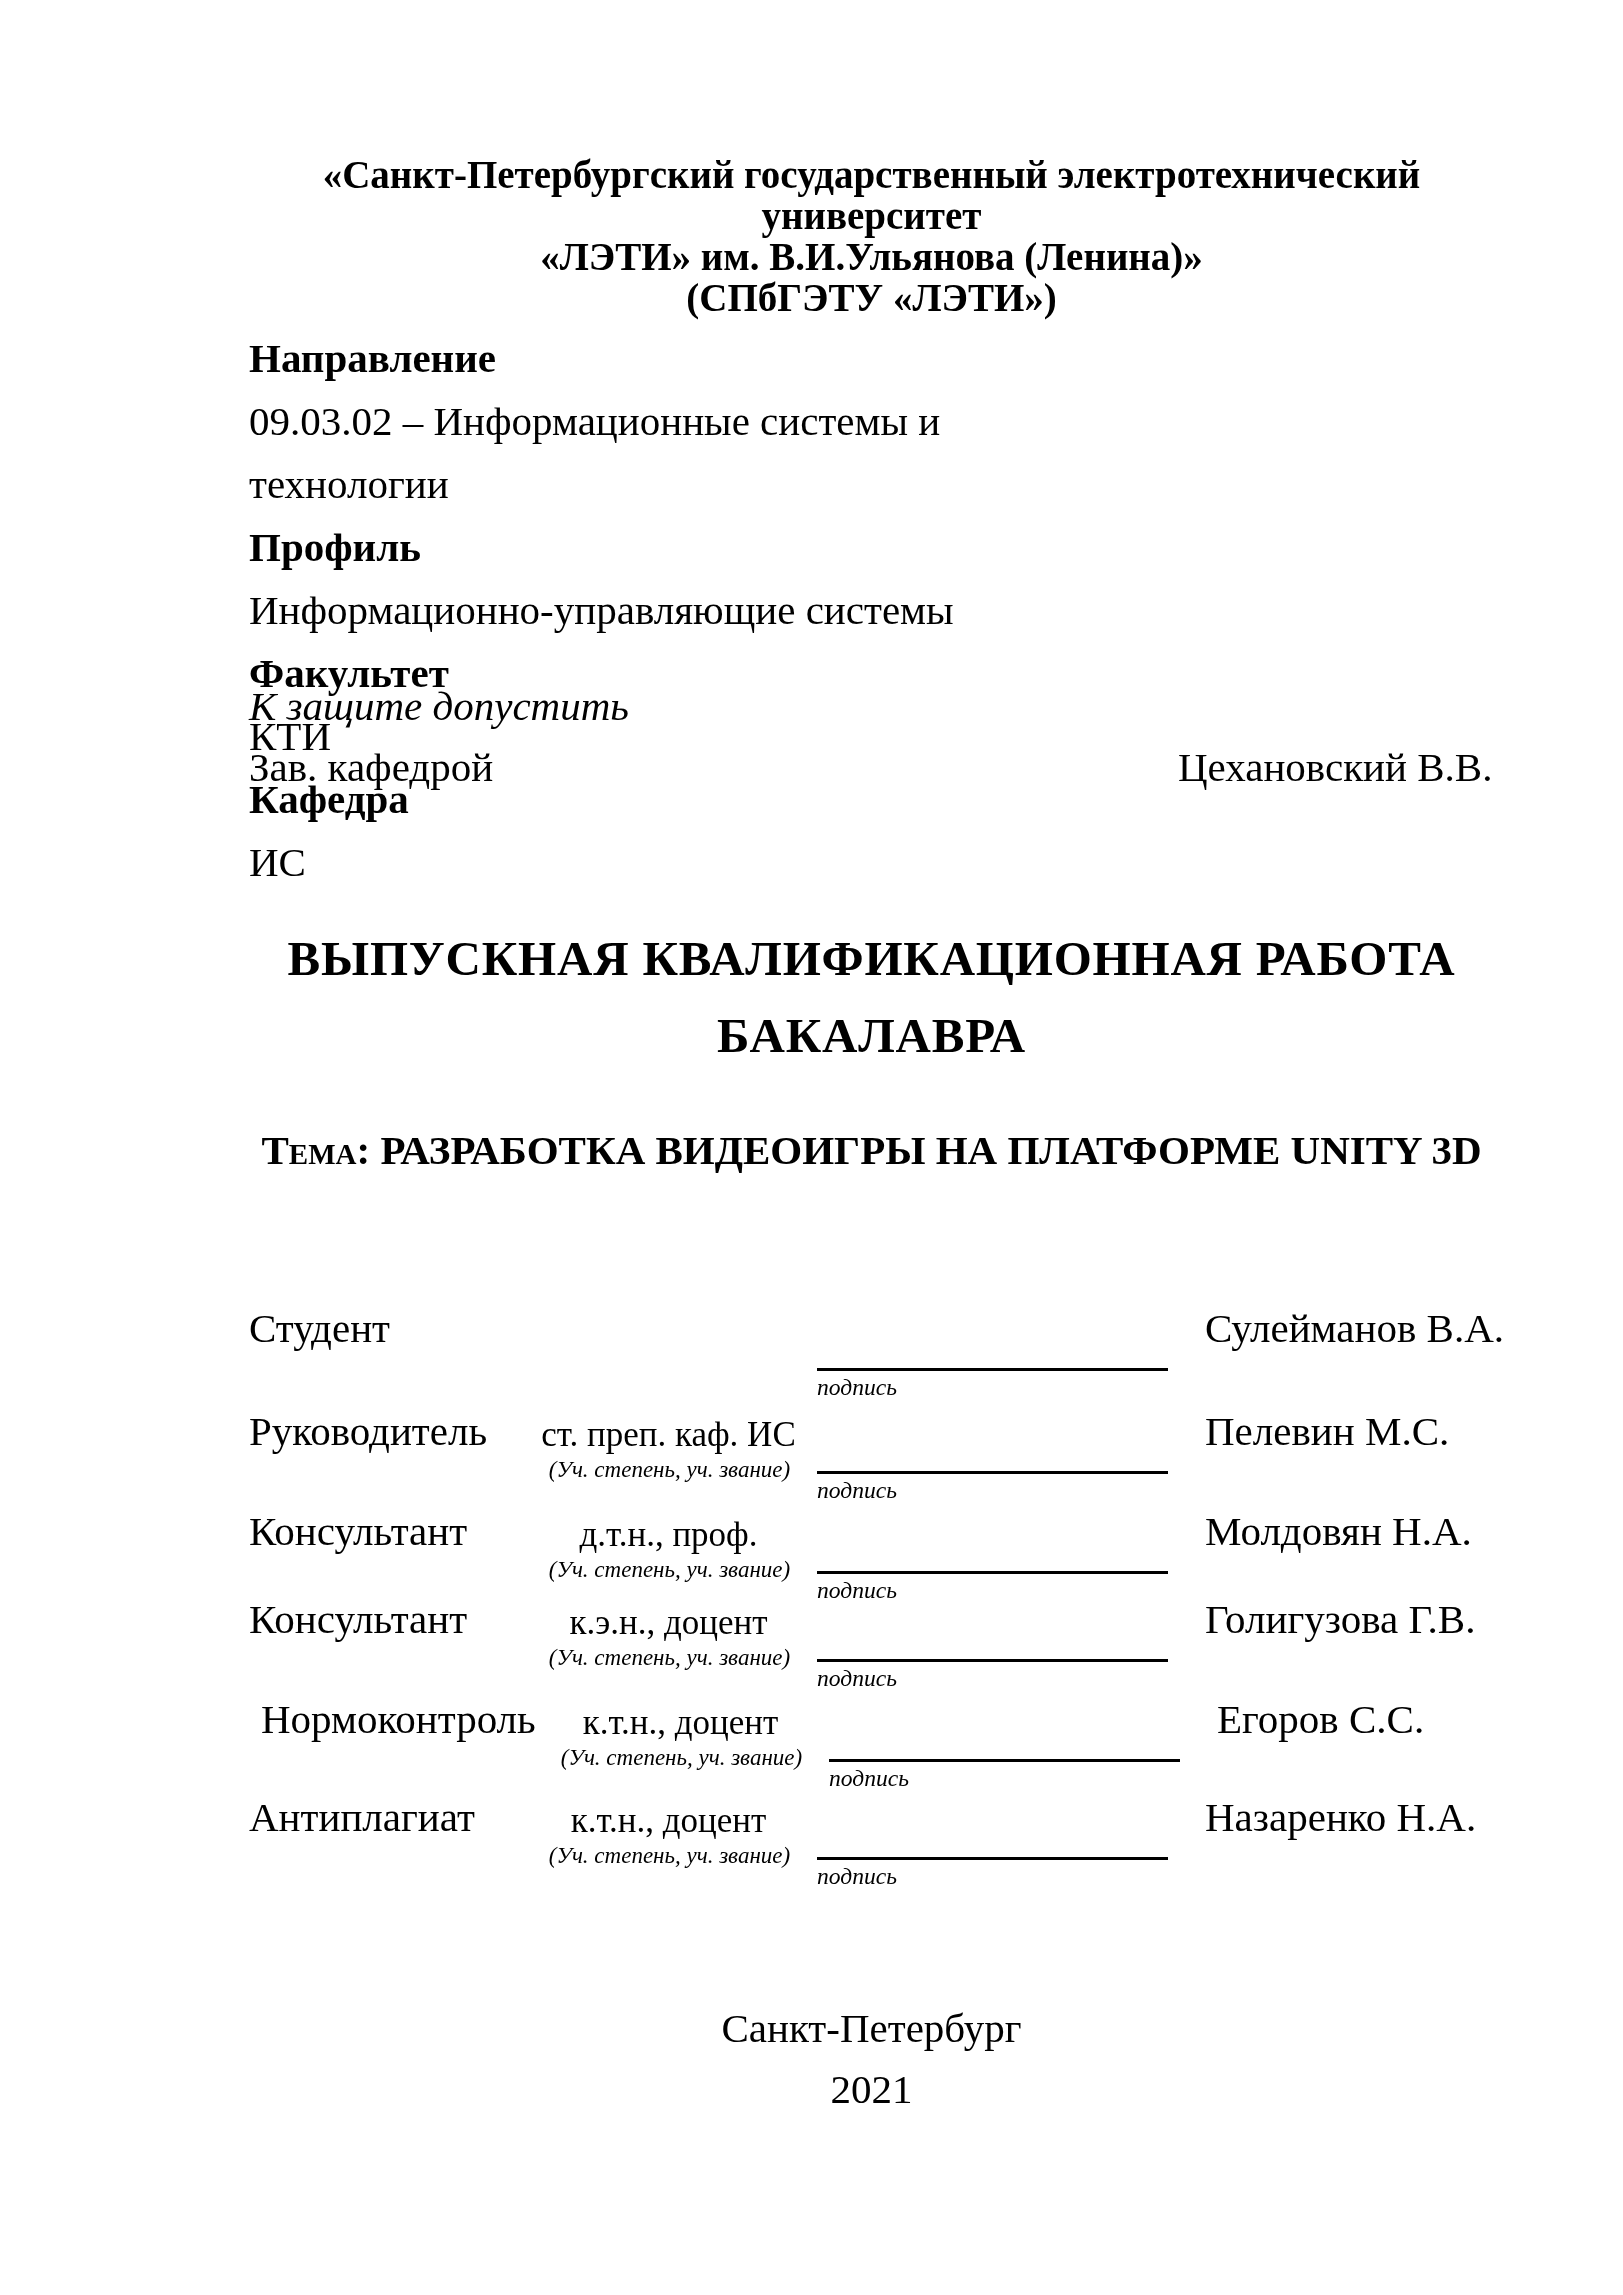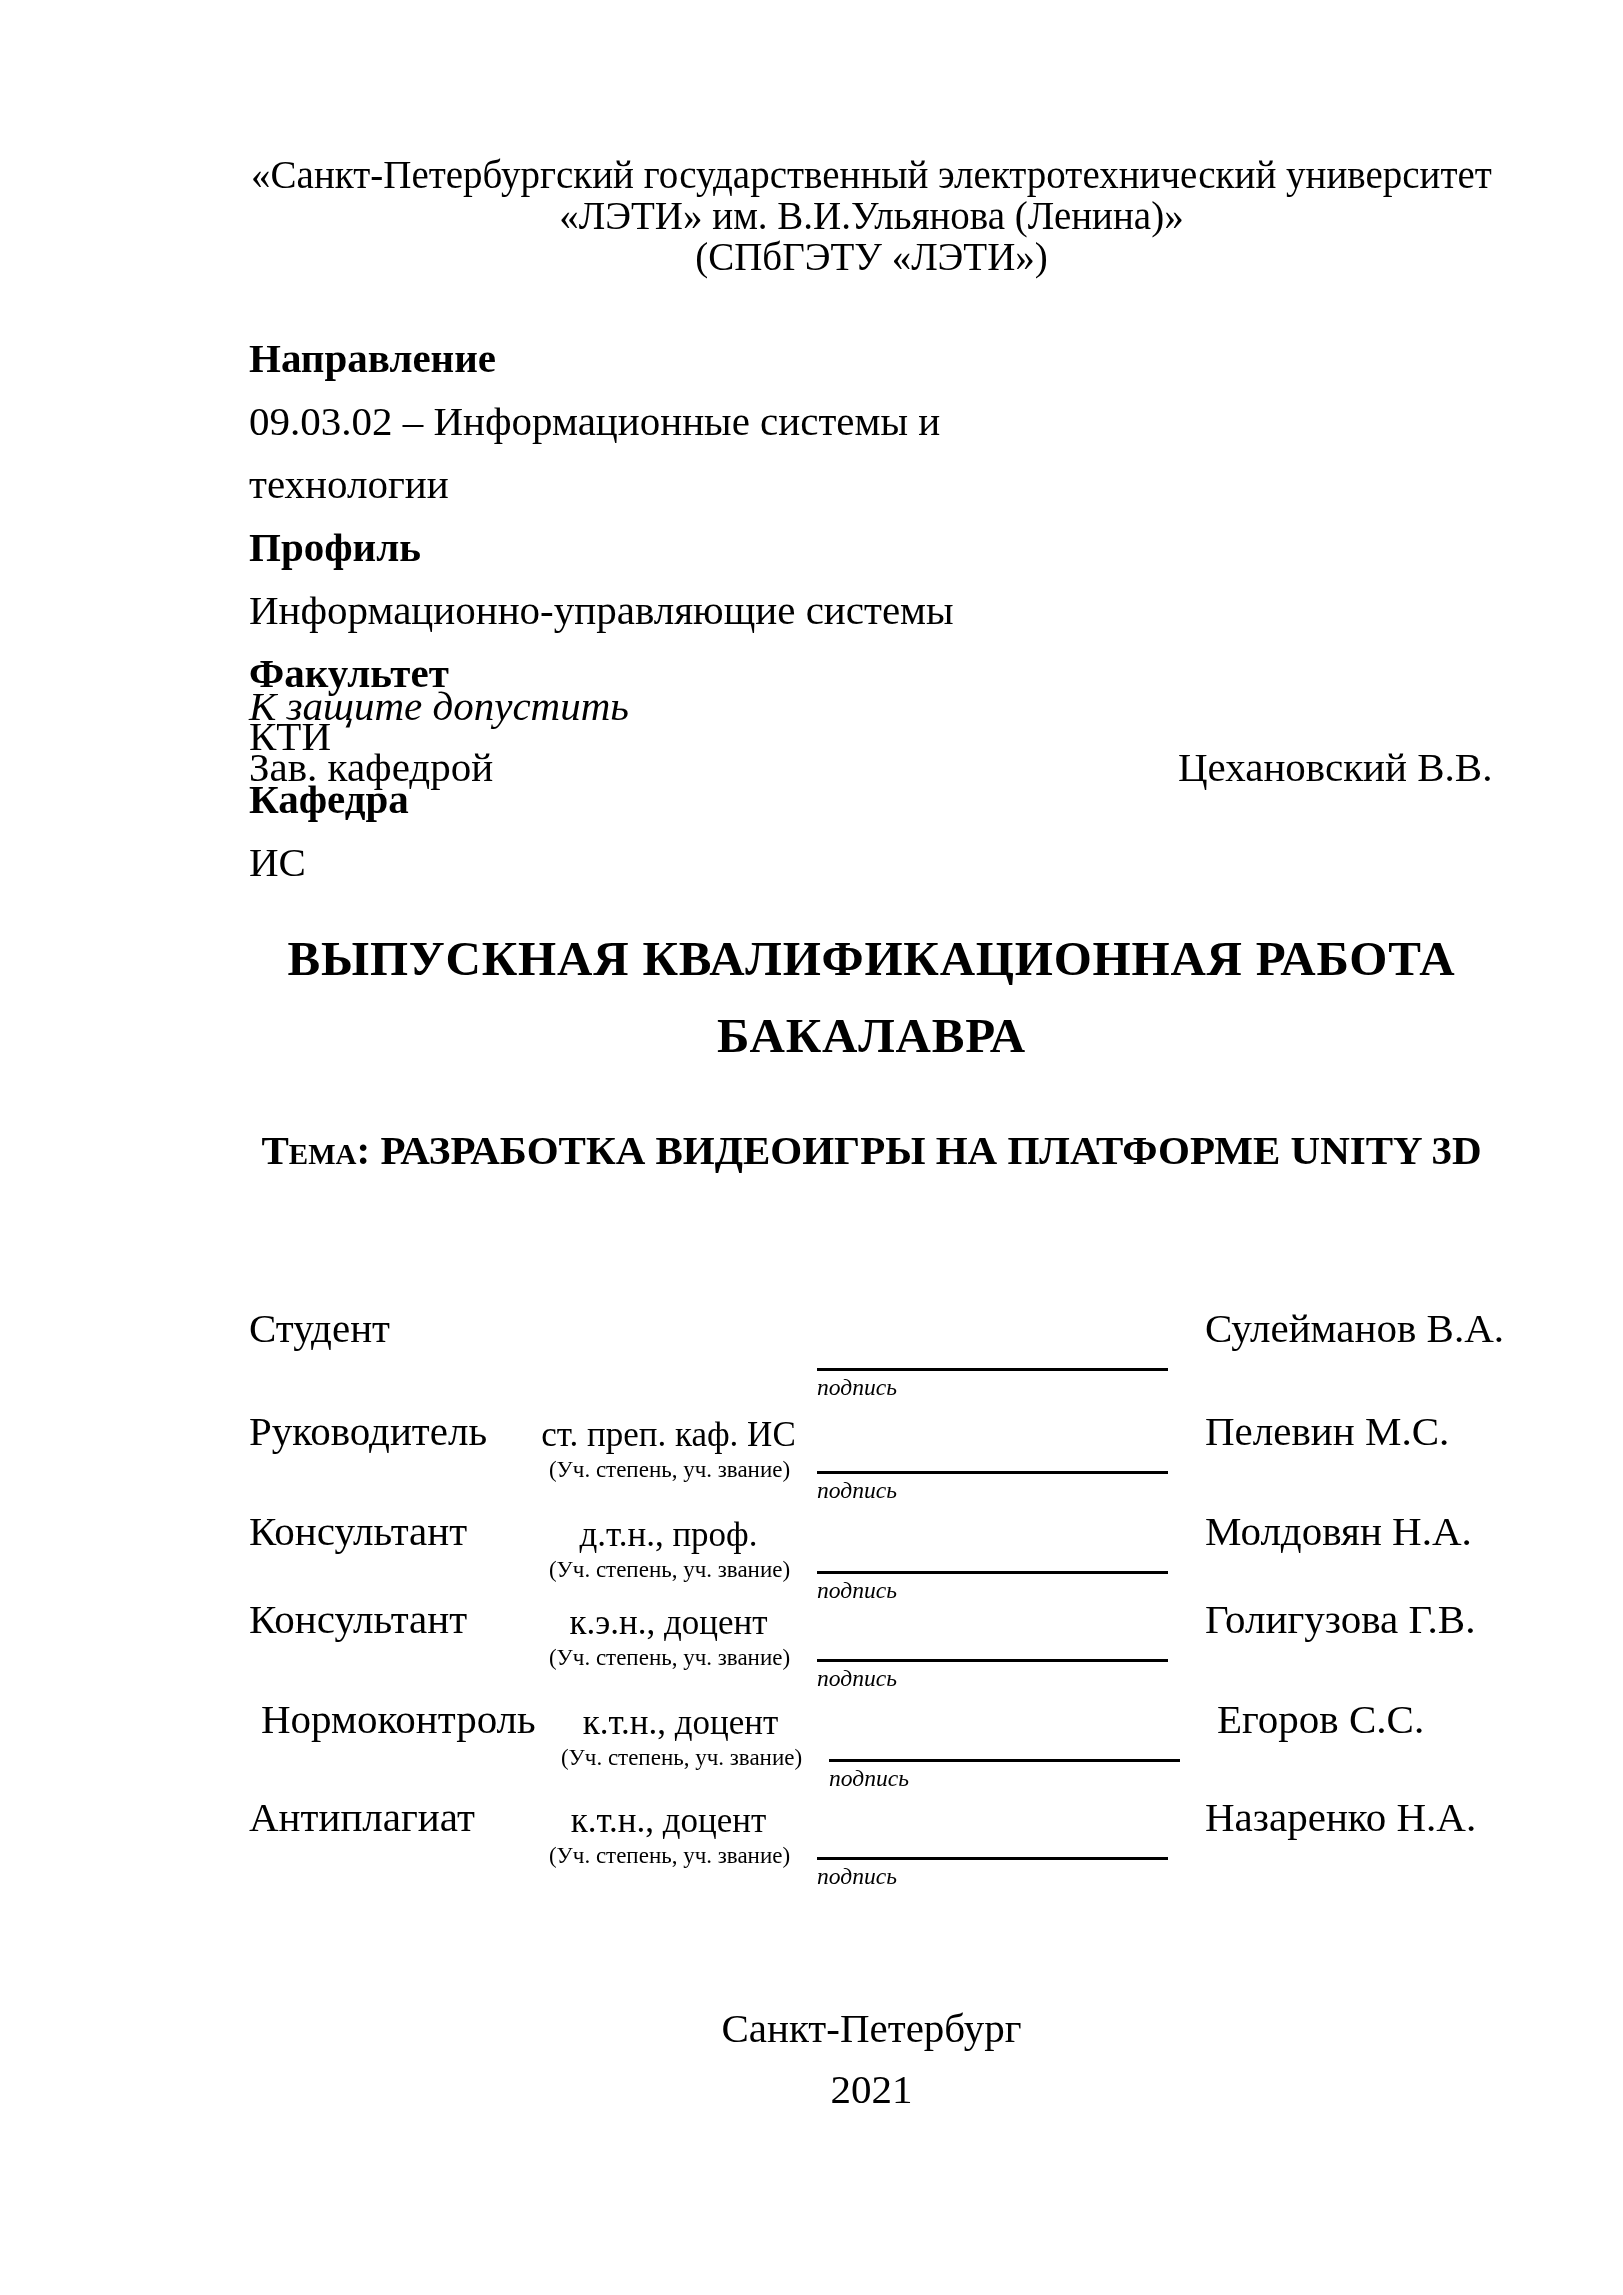--- a/index.html
+++ b/index.html
@@ -10,21 +10,21 @@
     color:#000;
     font-family:"Liberation Serif","DejaVu Serif",serif;
     overflow:hidden;
   }
   .abs{position:absolute;}
   .content{left:249px;width:1245px;}
   
   .uni-header{
     top:154px;
     text-align:center;
-    font-weight:normal;
+    font-weight:bold;
     font-size:39px;
     line-height:41px;
   }
   
   .meta{top:327px;font-size:41px;}
   .meta-row{display:flex;line-height:63px;flex-direction:column;}
   .meta-label{width:550px;font-weight:bold;}
   .meta-value{flex:1;}
   
   .admission{top:676px;font-size:41px;line-height:61px;}
@@ -51,21 +51,21 @@
   .topic-prefix{font-variant:small-caps;}
   
   .sig-row{height:96px;font-size:41px;line-height:41px;}
   .sig-row .role{position:absolute;left:0;top:0;}
   .sig-row .qual{
     position:absolute;left:290px;width:259px;top:6.3px;
     text-align:center;font-size:35px;line-height:35px;
   }
   .sig-row .qual-hint{
     position:absolute;left:283px;width:275px;top:47px;
-    text-align:center;font-size:23px;line-height:23px;
+    text-align:center;font-style:italic;font-size:23px;line-height:23px;
     white-space:nowrap;
   }
   .sig-row .sig-line{
     position:absolute;left:568px;width:351px;top:0;height:60px;
     border-bottom:3.1px solid #000;
   }
   .sig-row .sig-hint{
     position:absolute;left:568px;width:351px;top:68px;
     text-align:left;font-style:italic;font-size:23.6px;line-height:23.6px;
   }

